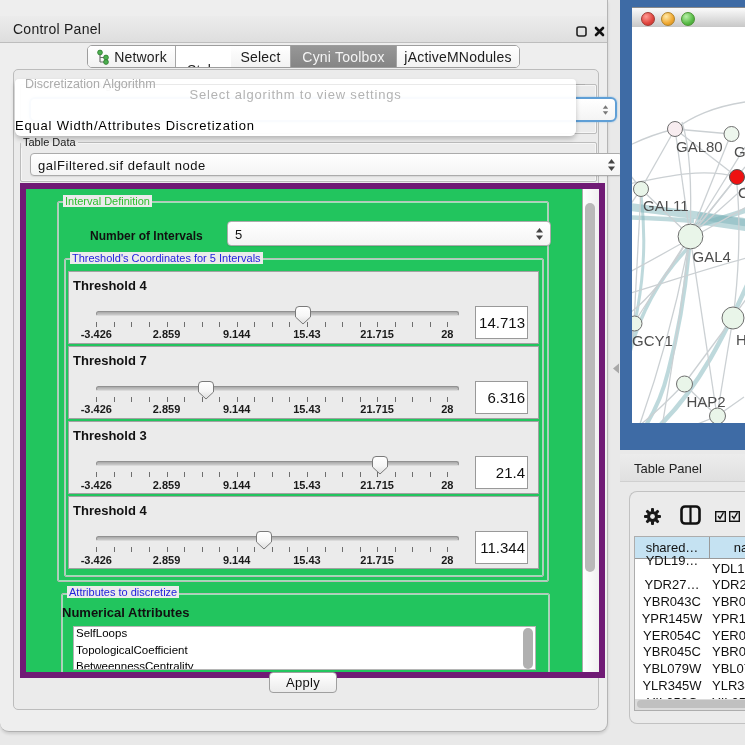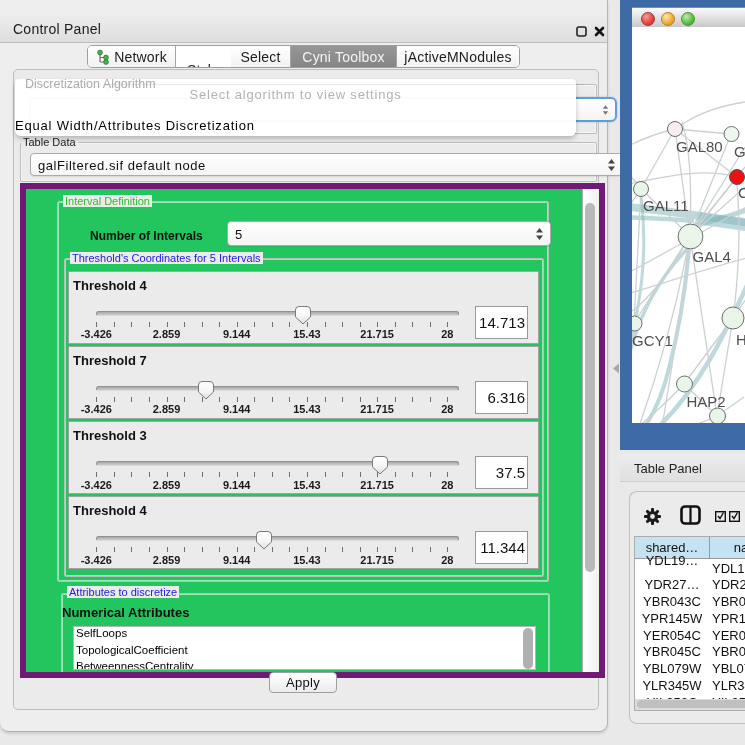--- a/index.html
+++ b/index.html
@@ -224,21 +224,21 @@
             <div class="tick" style="left:325.7px;"></div>
             <div class="tick" style="left:343.2px;"></div>
             <div class="tick" style="left:360.8px;"></div>
             <div class="tick" style="left:378.3px;"></div>
             <div class="slab" style="left:27.3px;">-3.426</div>
             <div class="slab" style="left:97.5px;">2.859</div>
             <div class="slab" style="left:167.7px;">9.144</div>
             <div class="slab" style="left:237.9px;">15.43</div>
             <div class="slab" style="left:308.1px;">21.715</div>
             <div class="slab" style="left:378.3px;">28</div>
-            <div class="vbox">37.5</div>
+            <div class="vbox">21.4</div>
           </div>
       <div class="tpanel" style="left:42px;top:307.3px;">
             <div class="tlab">Threshold 4</div>
             <div class="track"></div>
             <svg style="position:absolute;left:186.1px;top:33px;" width="18" height="20" viewBox="0 0 18 20">
               <defs></defs>
               <path d="M1.5 5 Q1.5 1.5 5 1.5 L13 1.5 Q16.5 1.5 16.5 5 L16.5 12 L9 19 L1.5 12 Z" fill="url(#tg)" stroke="#7a7a7a" stroke-width="1"></path>
             </svg>
             <div class="tick" style="left:27.3px;"></div>
             <div class="tick" style="left:44.8px;"></div>

